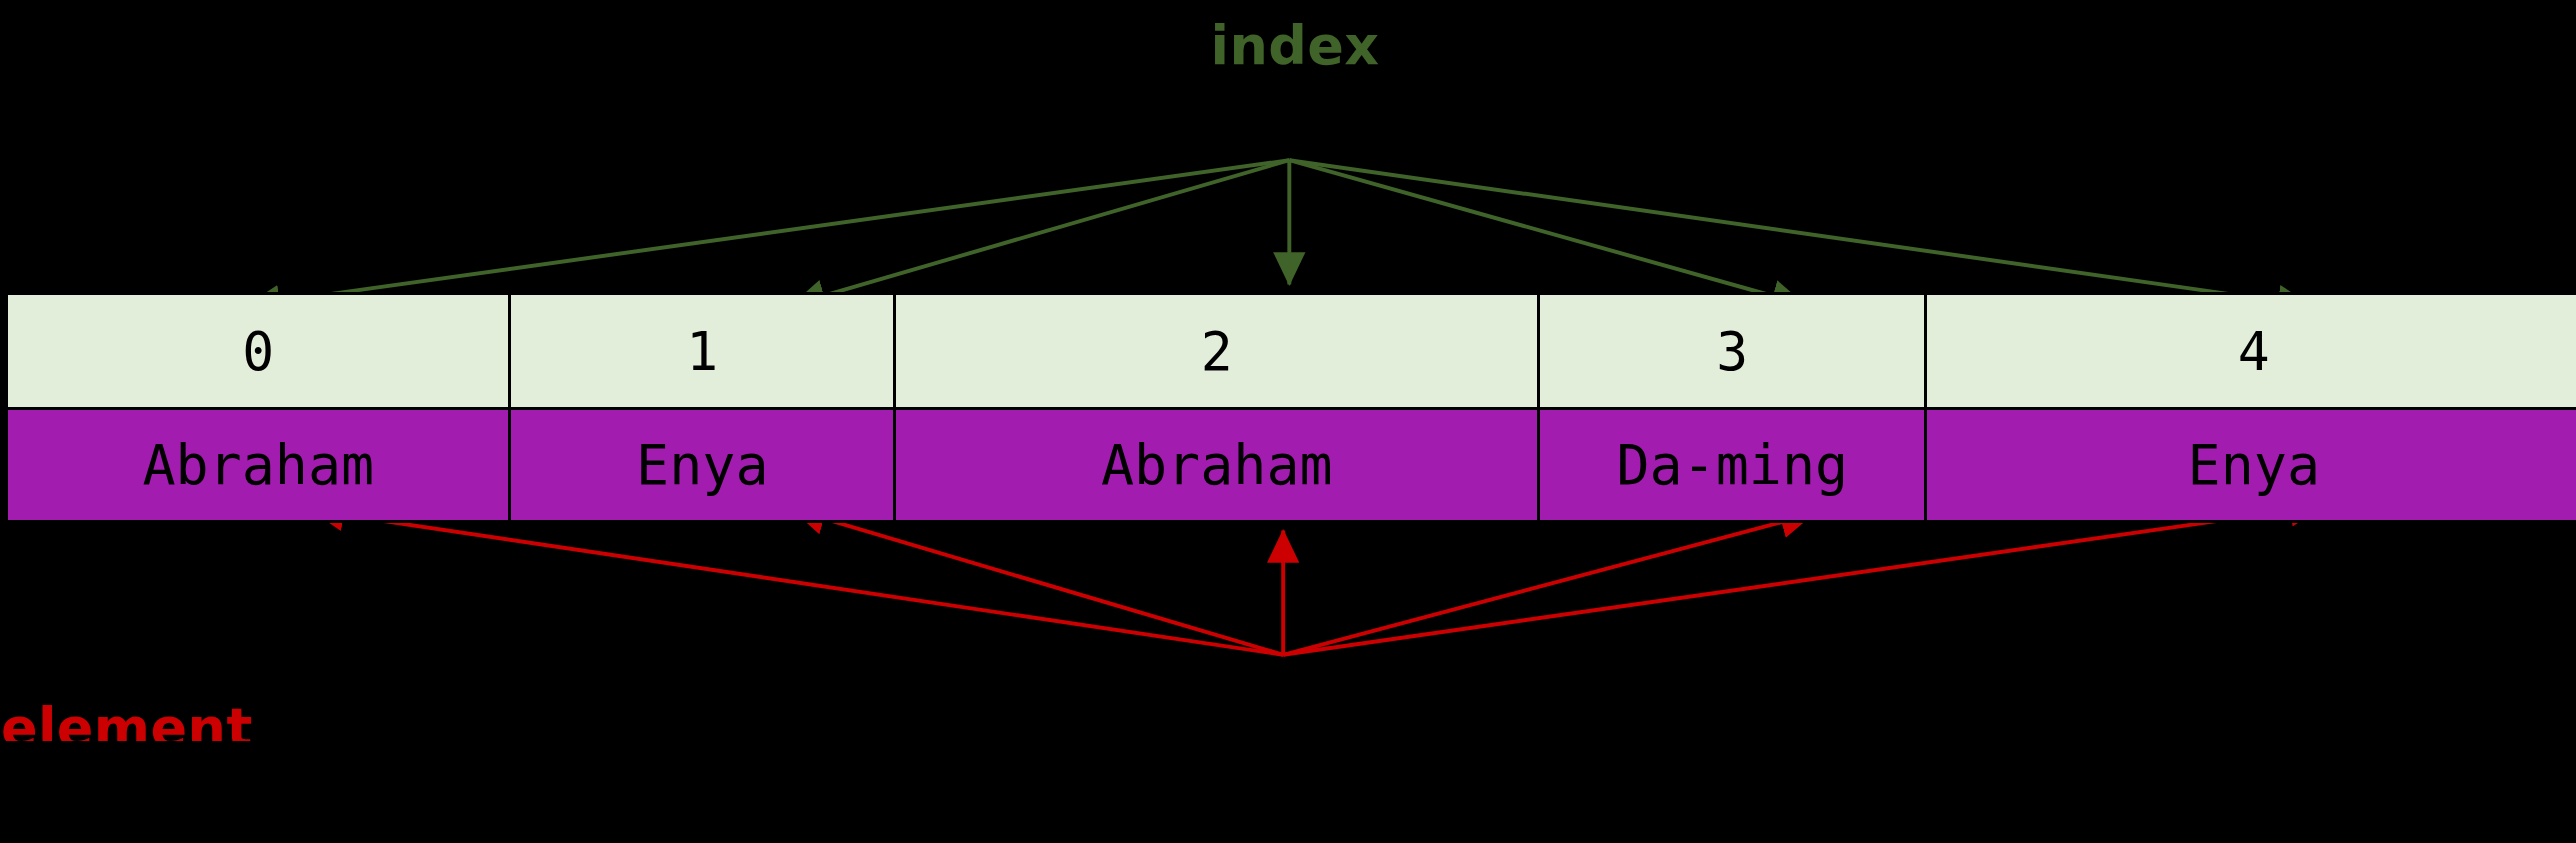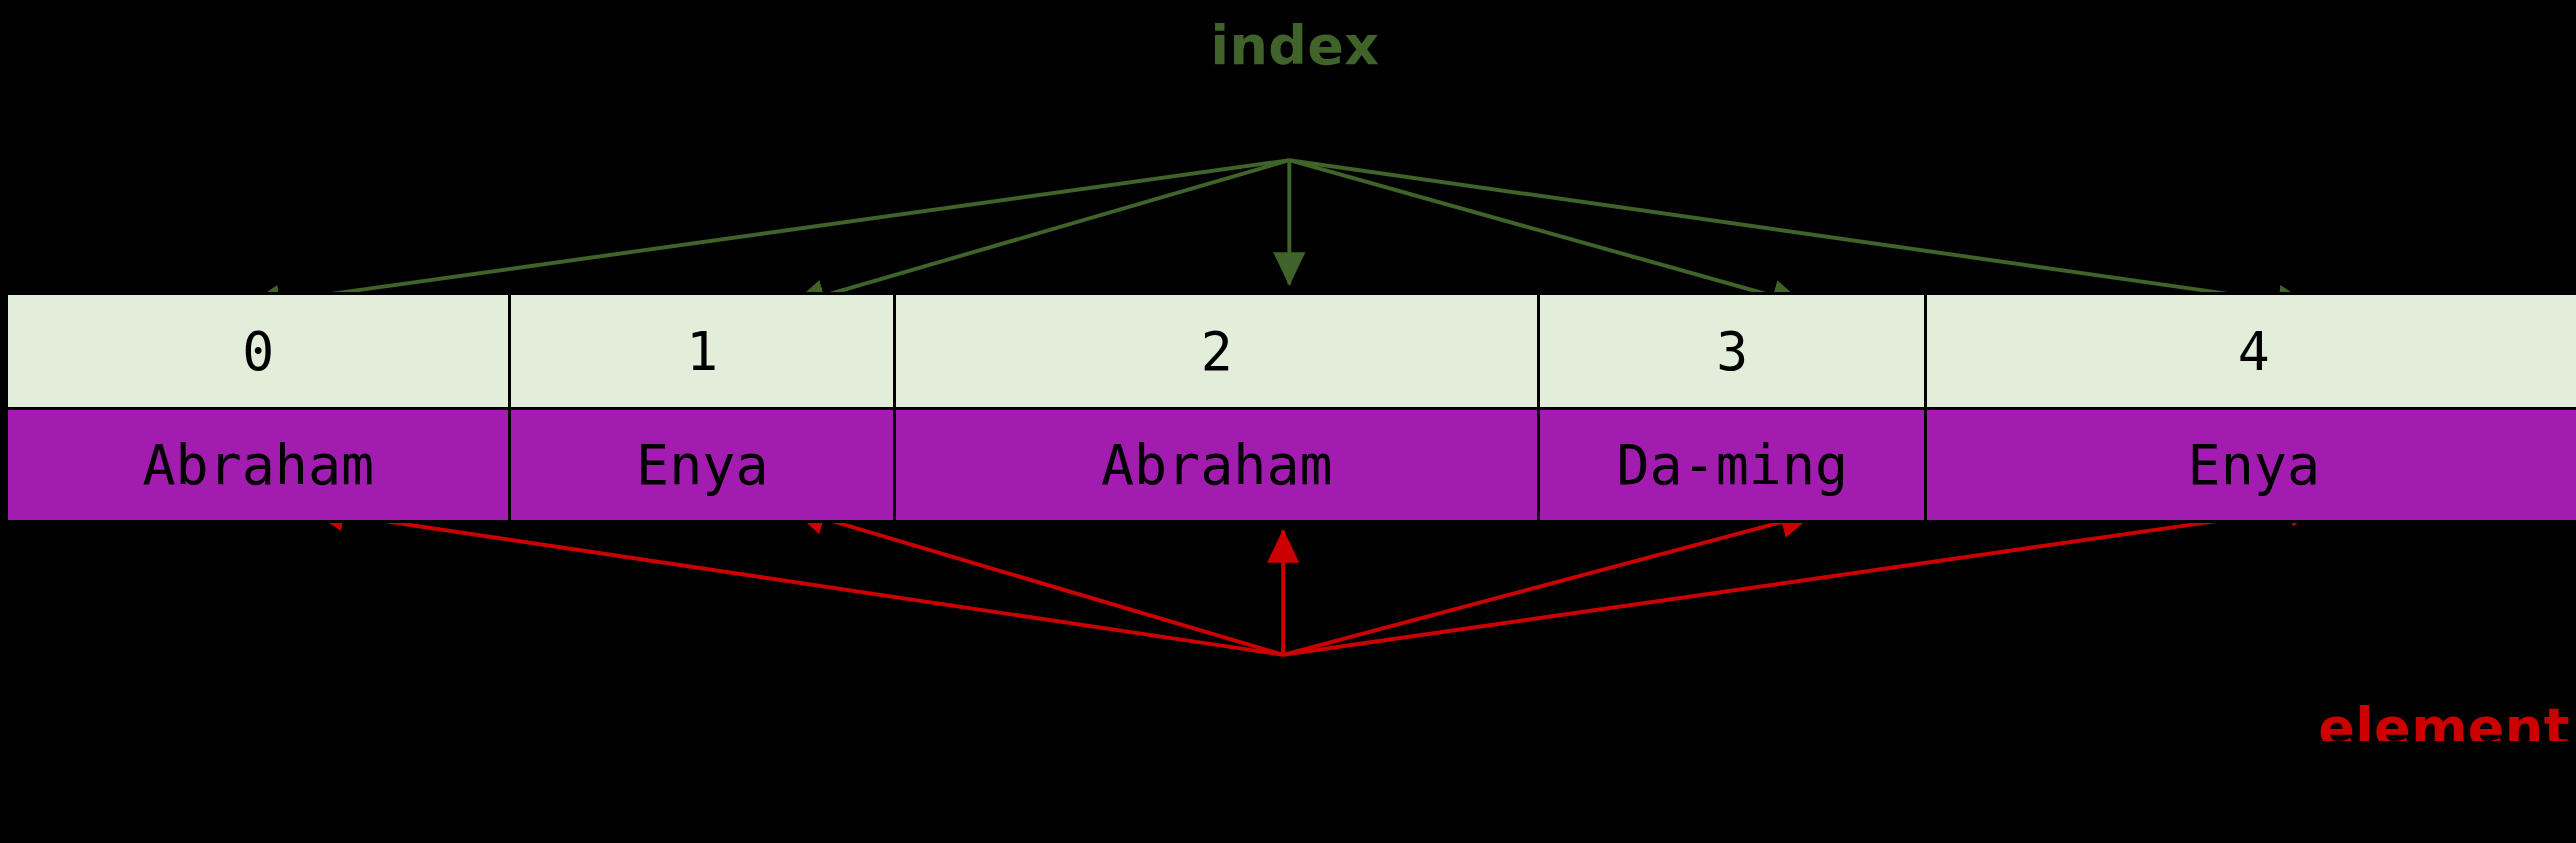--- a/index.html
+++ b/index.html
@@ -29,23 +29,23 @@
   #index-label {
     left: 0; right: 0;
     top: 19px;
     text-align: center;
     font-size: 54px;
     letter-spacing: 0.4px;
     color: #3f6329;
     transform: translateX(7px);
   }
   #element-label {
-    left: 0; right: 7px;
+    left: 0; right: 0;
     top: 701px;
-    text-align: right;
+    text-align: left;
     font-size: 54px;
     letter-spacing: 0.4px;
     color: #cc0000;
     transform: translateX(0.9px);
   }
 
   
   #arrows {
     position: absolute;
     left: 0; top: 0;

